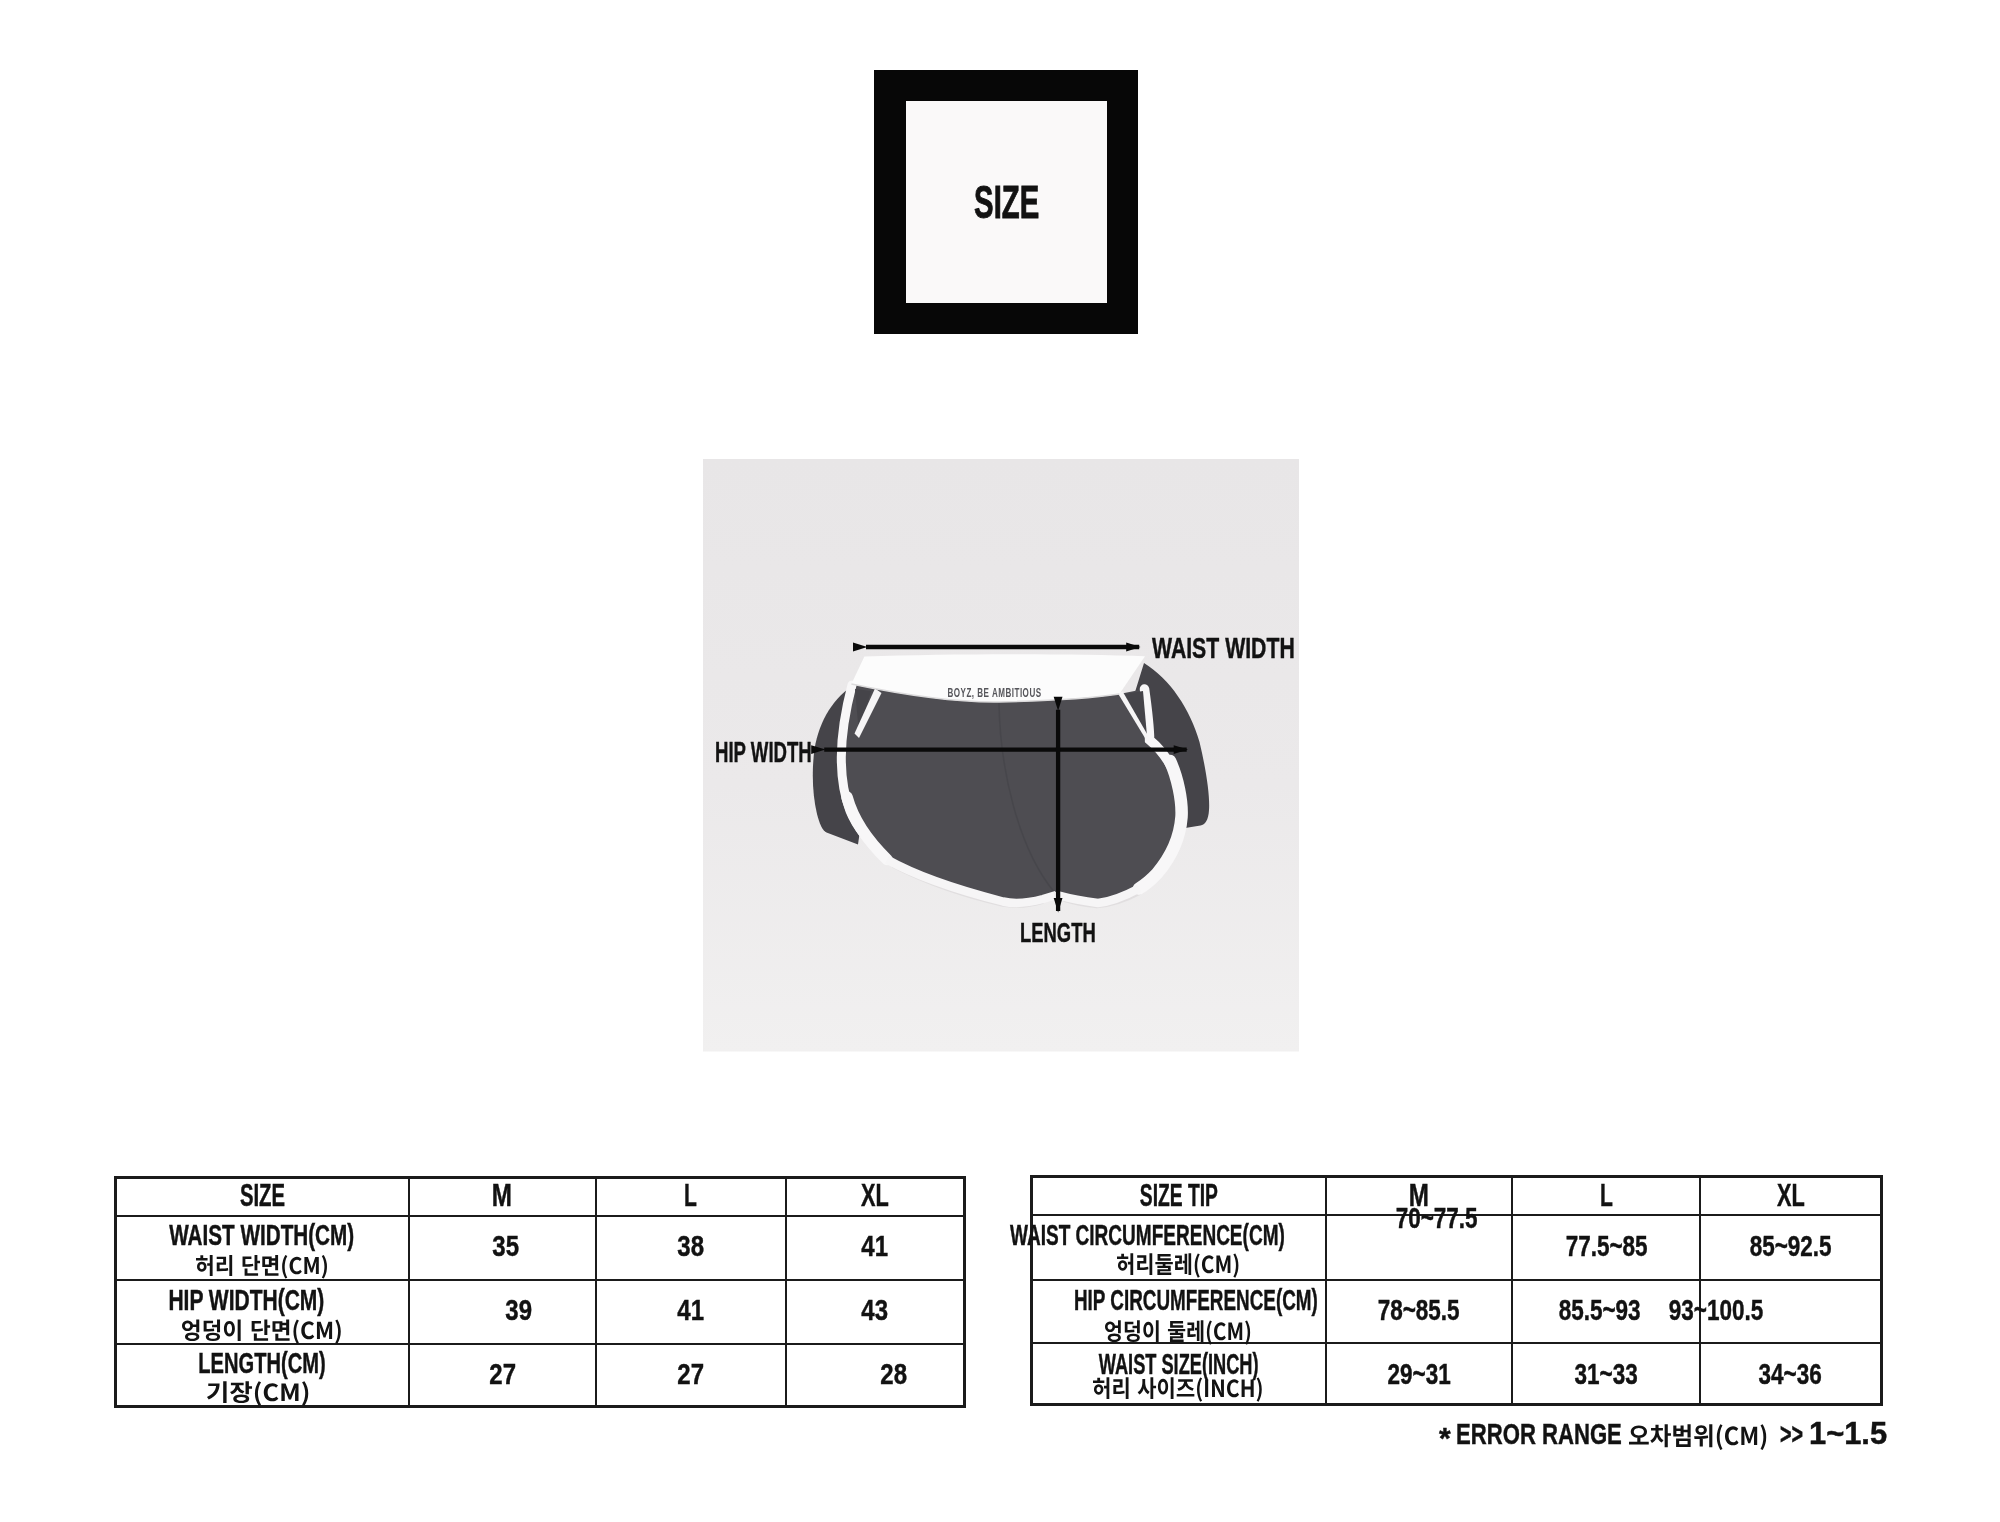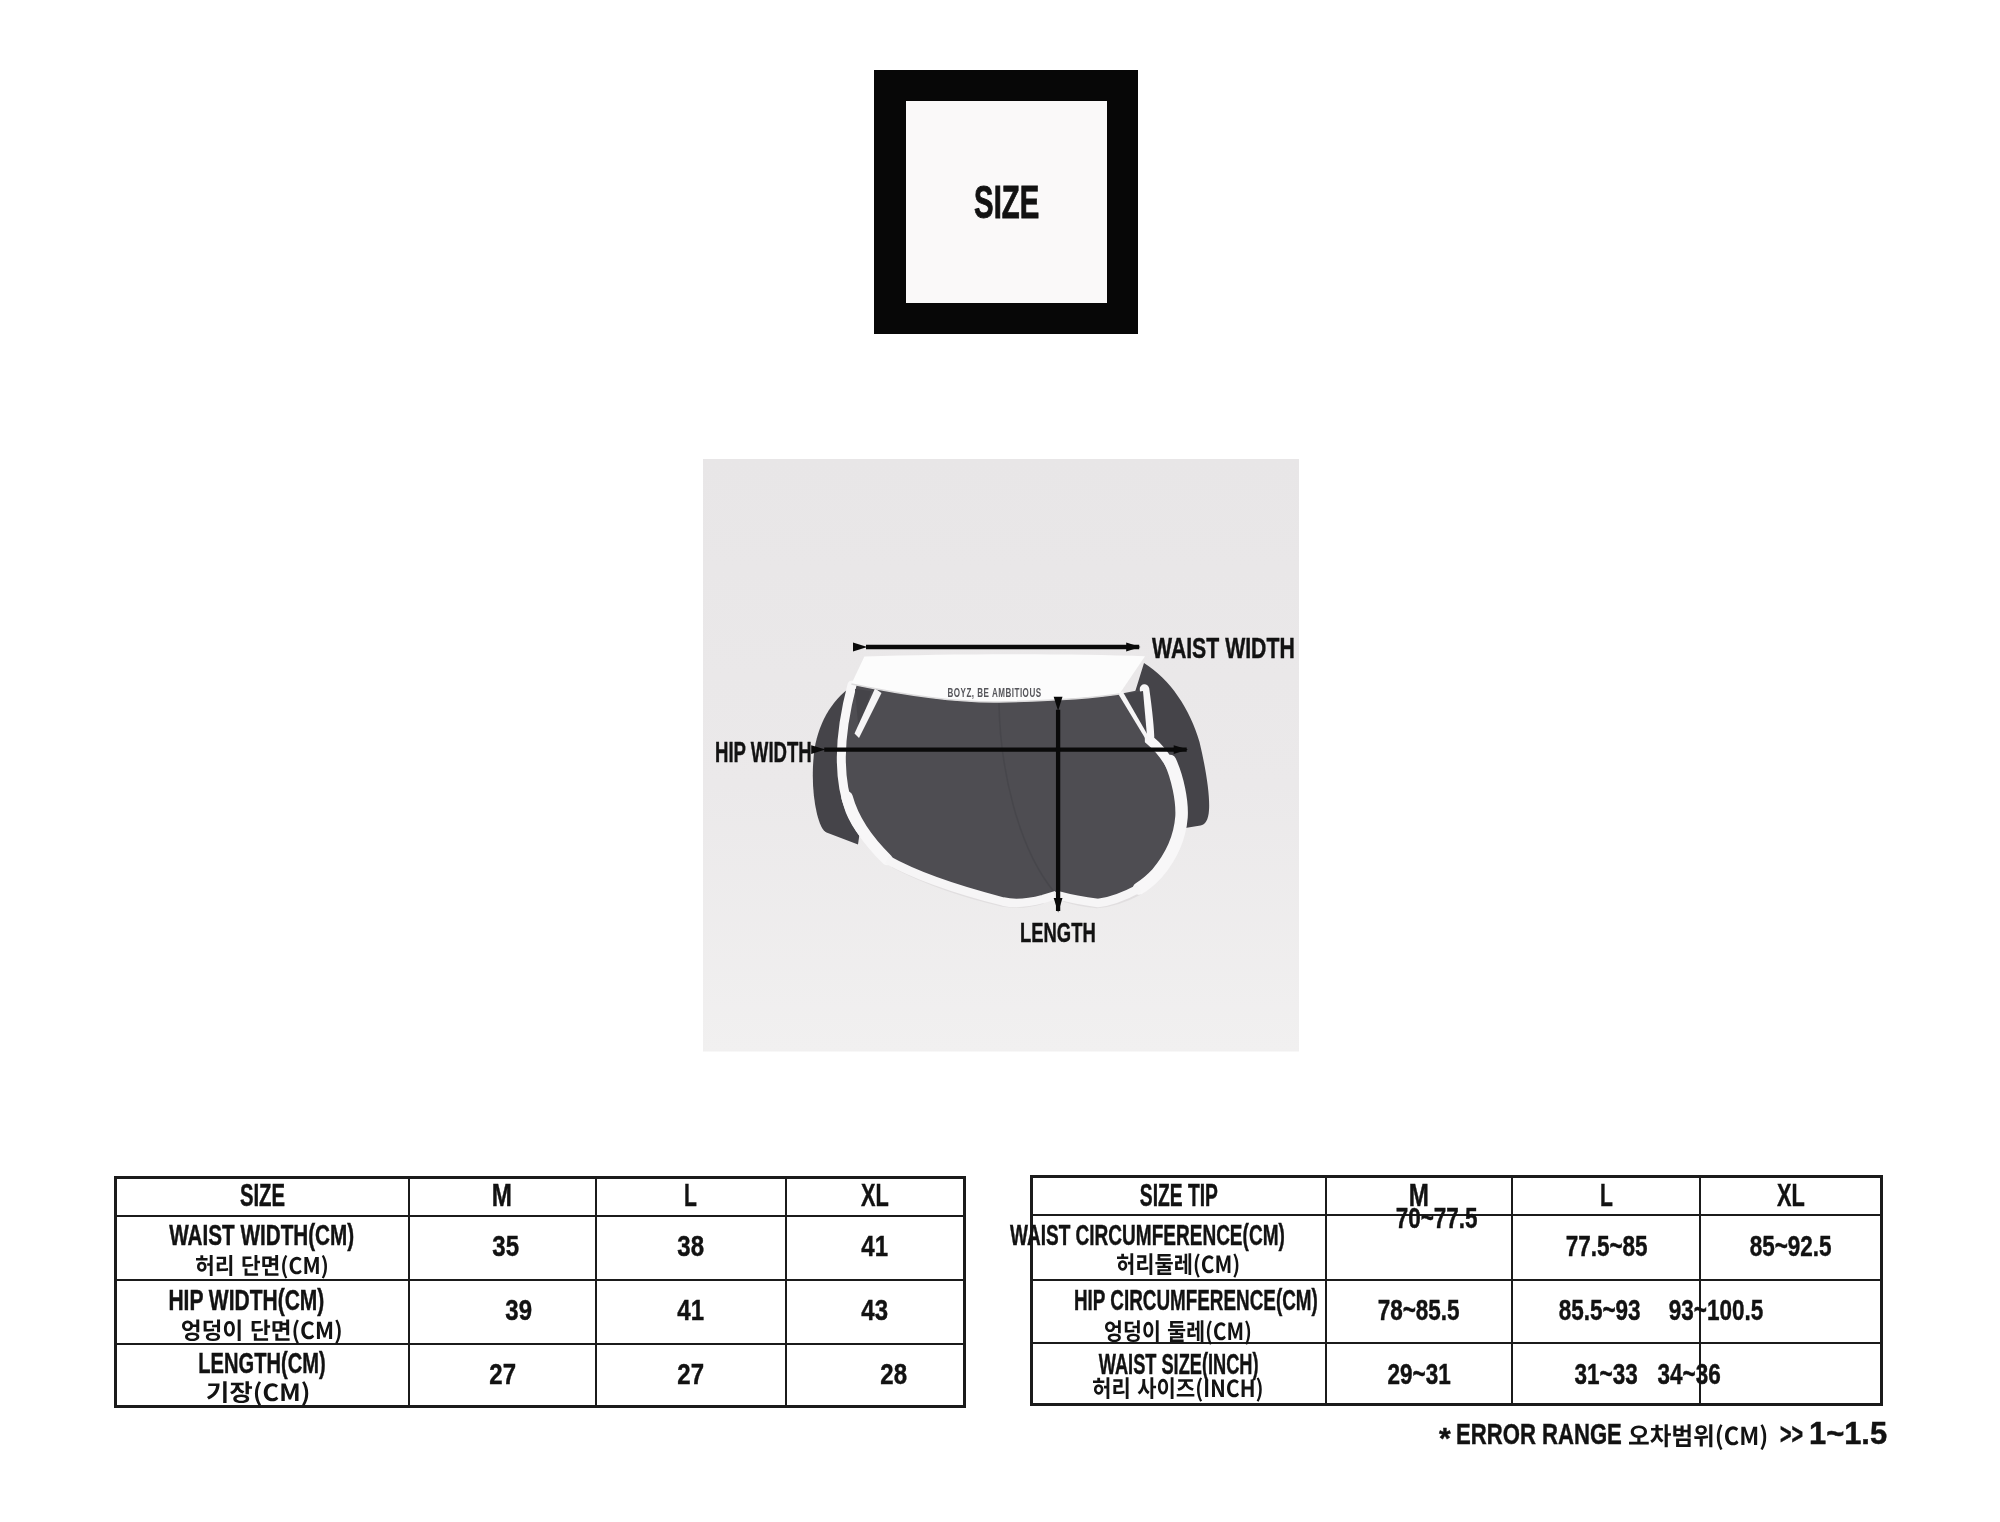--- a/index.html
+++ b/index.html
@@ -280,21 +280,21 @@
   </svg>
 
 <div class="c" style="left:1325.8px;top:1358.6px;width:186.6px">
     <span style="font-size:30px;transform:scaleX(0.75)">29~31</span>
   </div>
 
 <div class="c" style="left:1512.4px;top:1358.6px;width:187.6px">
     <span style="font-size:30px;transform:scaleX(0.75)">31~33</span>
   </div>
 
-<div class="c" style="left:1599px;top:1358.6px;width:181.0px">
+<div class="c" style="left:1700.0px;top:1358.6px;width:181.0px">
     <span style="font-size:30px;transform:scaleX(0.75)">34~36</span>
   </div>
 
 <span class="t" style="left:1439px;top:1422.5px;font-size:30px">*</span>
 
 <span class="t" style="left:1456px;top:1419.3px;font-size:30px;transform:scaleX(0.737)">ERROR RANGE</span>
 
 <svg style="position:absolute;left:1624.6px;top:1418.8px;overflow:visible" width="145" height="34" fill="#131313">
     <g transform="translate(3.03,26.00) scale(0.02358,-0.02480)">
       <path transform="translate(0,0)" d="M392.63818359375 316.56005859375H525.261962890625V105.64111328125H392.63818359375ZM459.340087890625 790.24169921875Q558.3603515625 790.24169921875 636.5506591796875 758.5615234375Q714.740966796875 726.88134765625 760.0911865234375 669.6910400390625Q805.44140625 612.500732421875 805.44140625 535.3603515625Q805.44140625 457.659912109375 760.0911865234375 400.07958984375Q714.740966796875 342.499267578125 636.5506591796875 310.819091796875Q558.3603515625 279.138916015625 459.340087890625 279.138916015625Q360.539794921875 279.138916015625 282.239501953125 310.819091796875Q203.939208984375 342.499267578125 158.5889892578125 400.07958984375Q113.23876953125 457.659912109375 113.23876953125 535.3603515625Q113.23876953125 612.500732421875 158.5889892578125 669.6910400390625Q203.939208984375 726.88134765625 282.239501953125 758.5615234375Q360.539794921875 790.24169921875 459.340087890625 790.24169921875ZM459.340087890625 685.018798828125Q395.720703125 685.018798828125 347.3212890625 667.1490478515625Q298.921875 649.279296875 271.6722412109375 616.0296630859375Q244.422607421875 582.780029296875 244.422607421875 535.3603515625Q244.422607421875 488.16064453125 271.6722412109375 454.4110107421875Q298.921875 420.661376953125 347.3212890625 402.7916259765625Q395.720703125 384.921875 459.340087890625 384.921875Q522.95947265625 384.921875 571.35888671875 402.7916259765625Q619.75830078125 420.661376953125 647.0079345703125 454.4110107421875Q674.257568359375 488.16064453125 674.257568359375 535.3603515625Q674.257568359375 582.780029296875 647.0079345703125 616.0296630859375Q619.75830078125 649.279296875 571.35888671875 667.1490478515625Q522.95947265625 685.018798828125 459.340087890625 685.018798828125ZM41.059326171875 126.781494140625H879.500732421875V18.778564453125H41.059326171875Z"></path>

